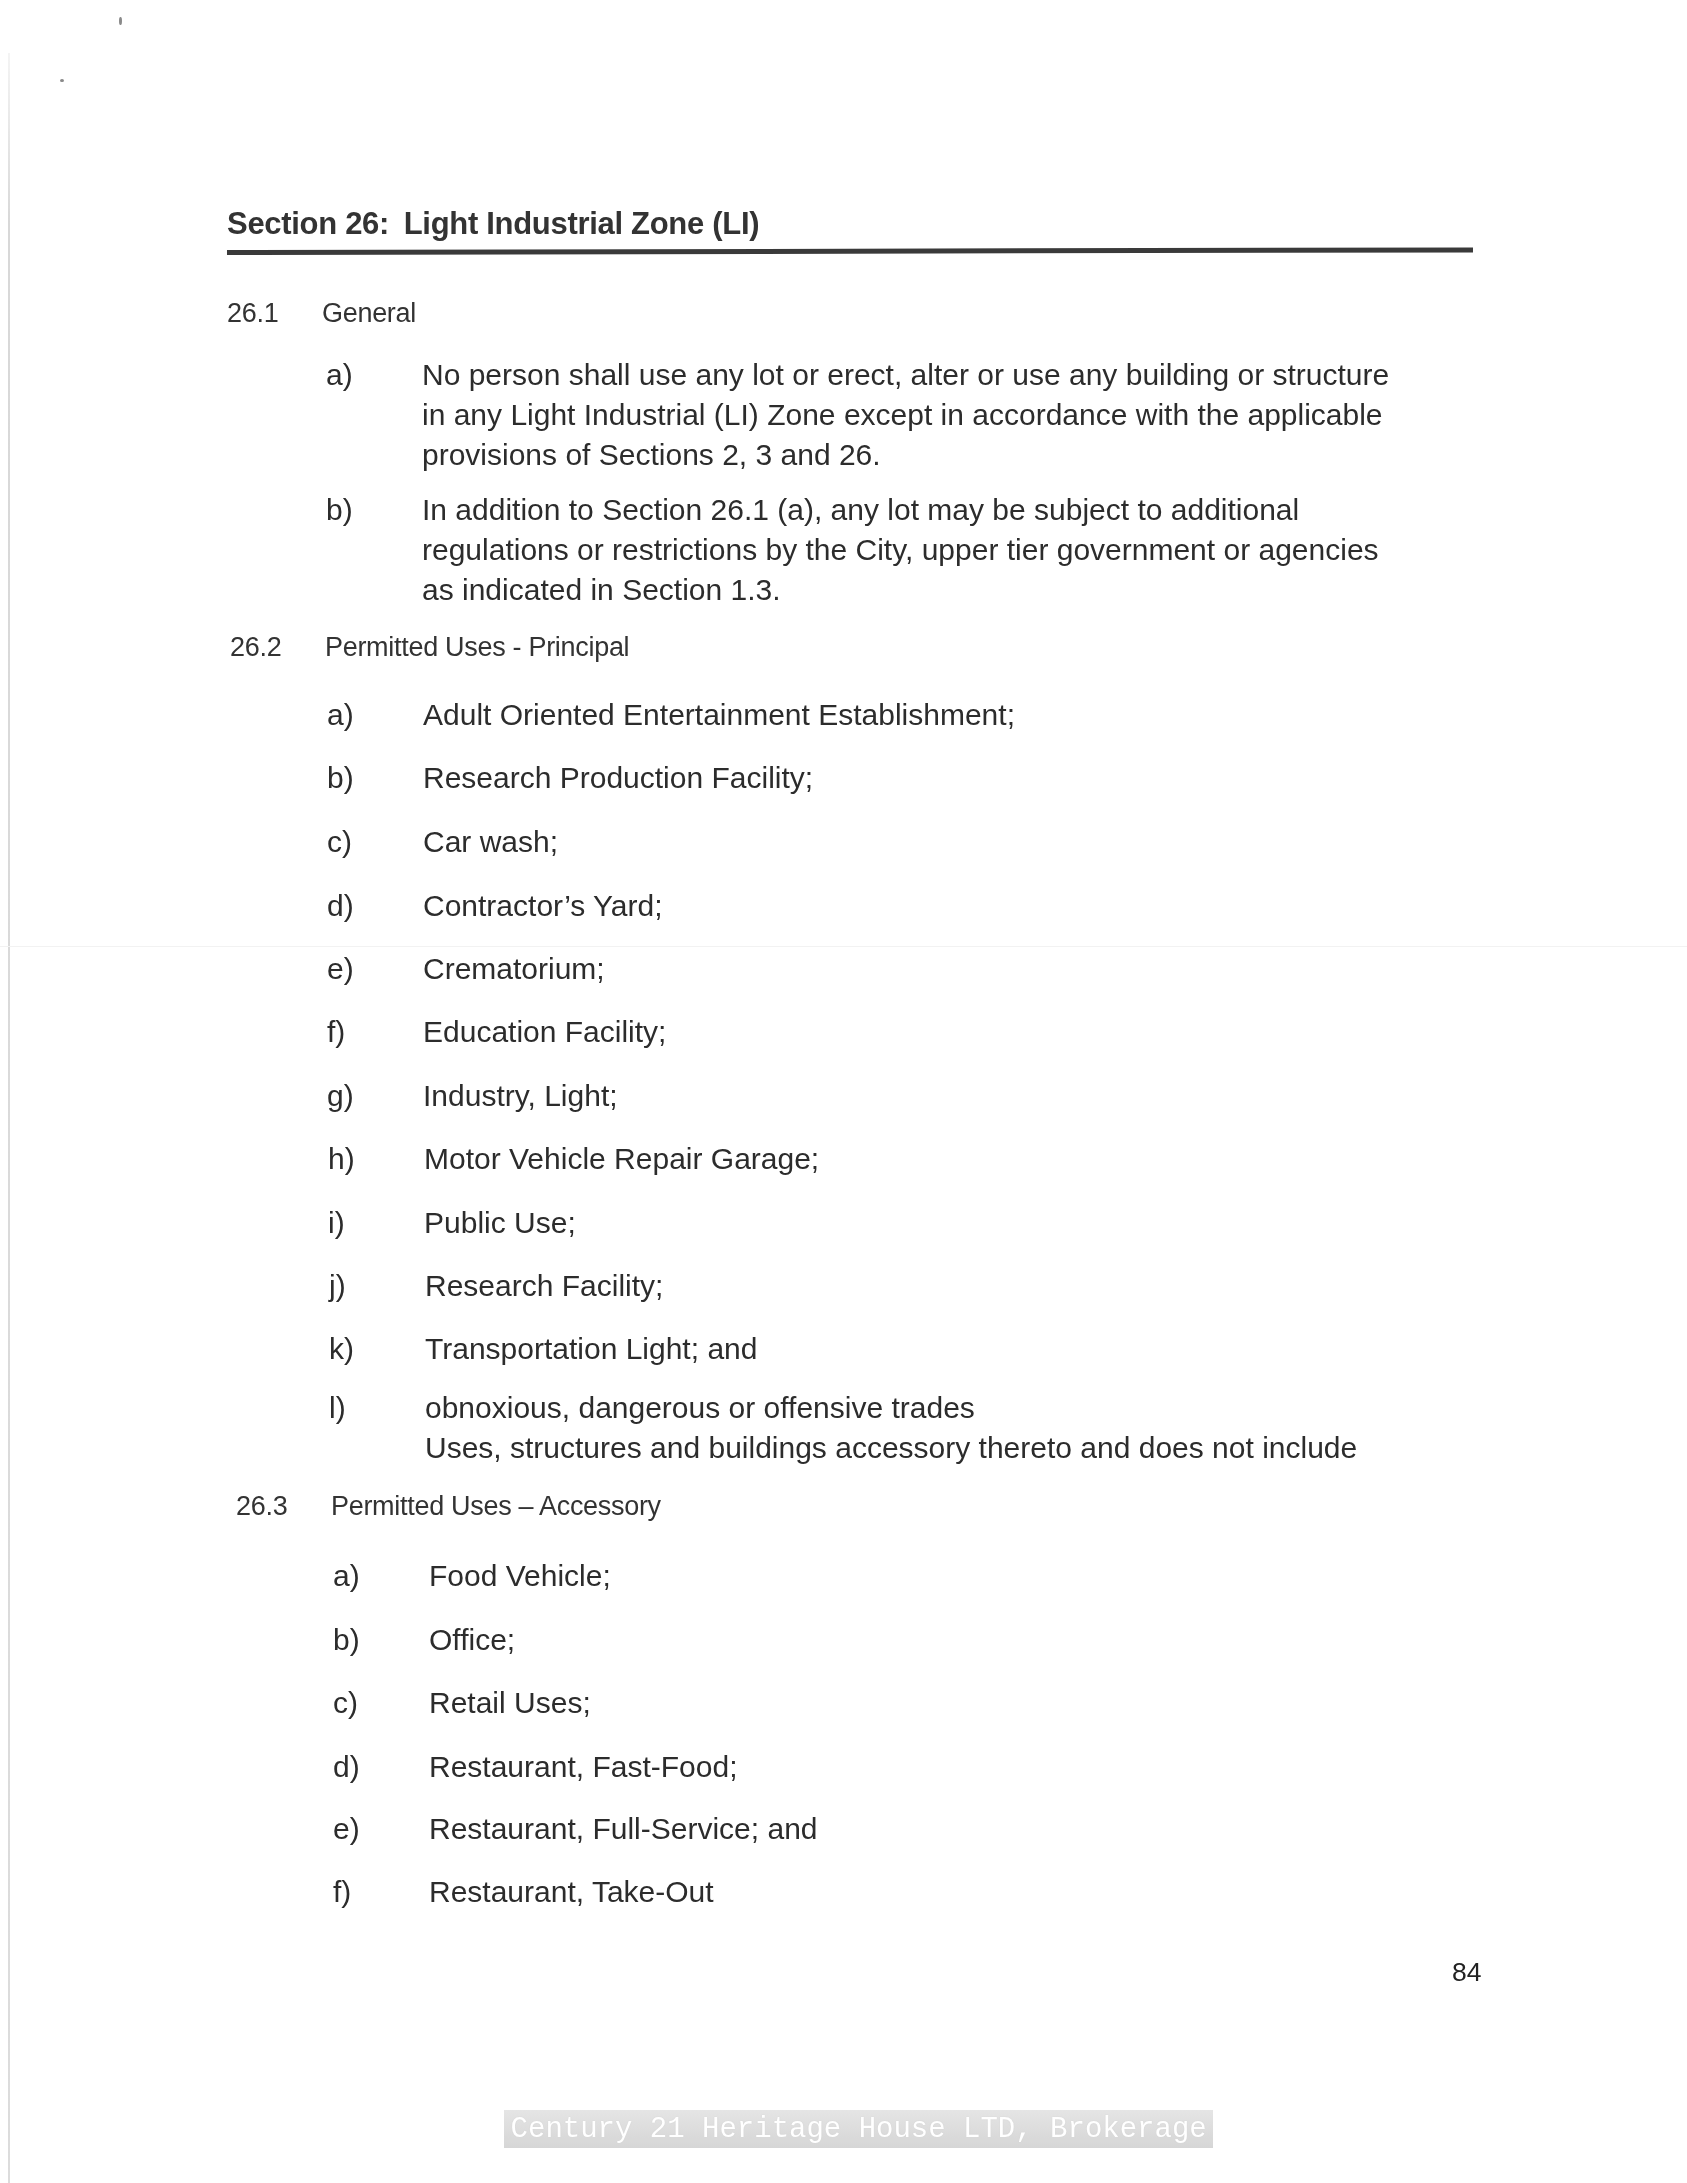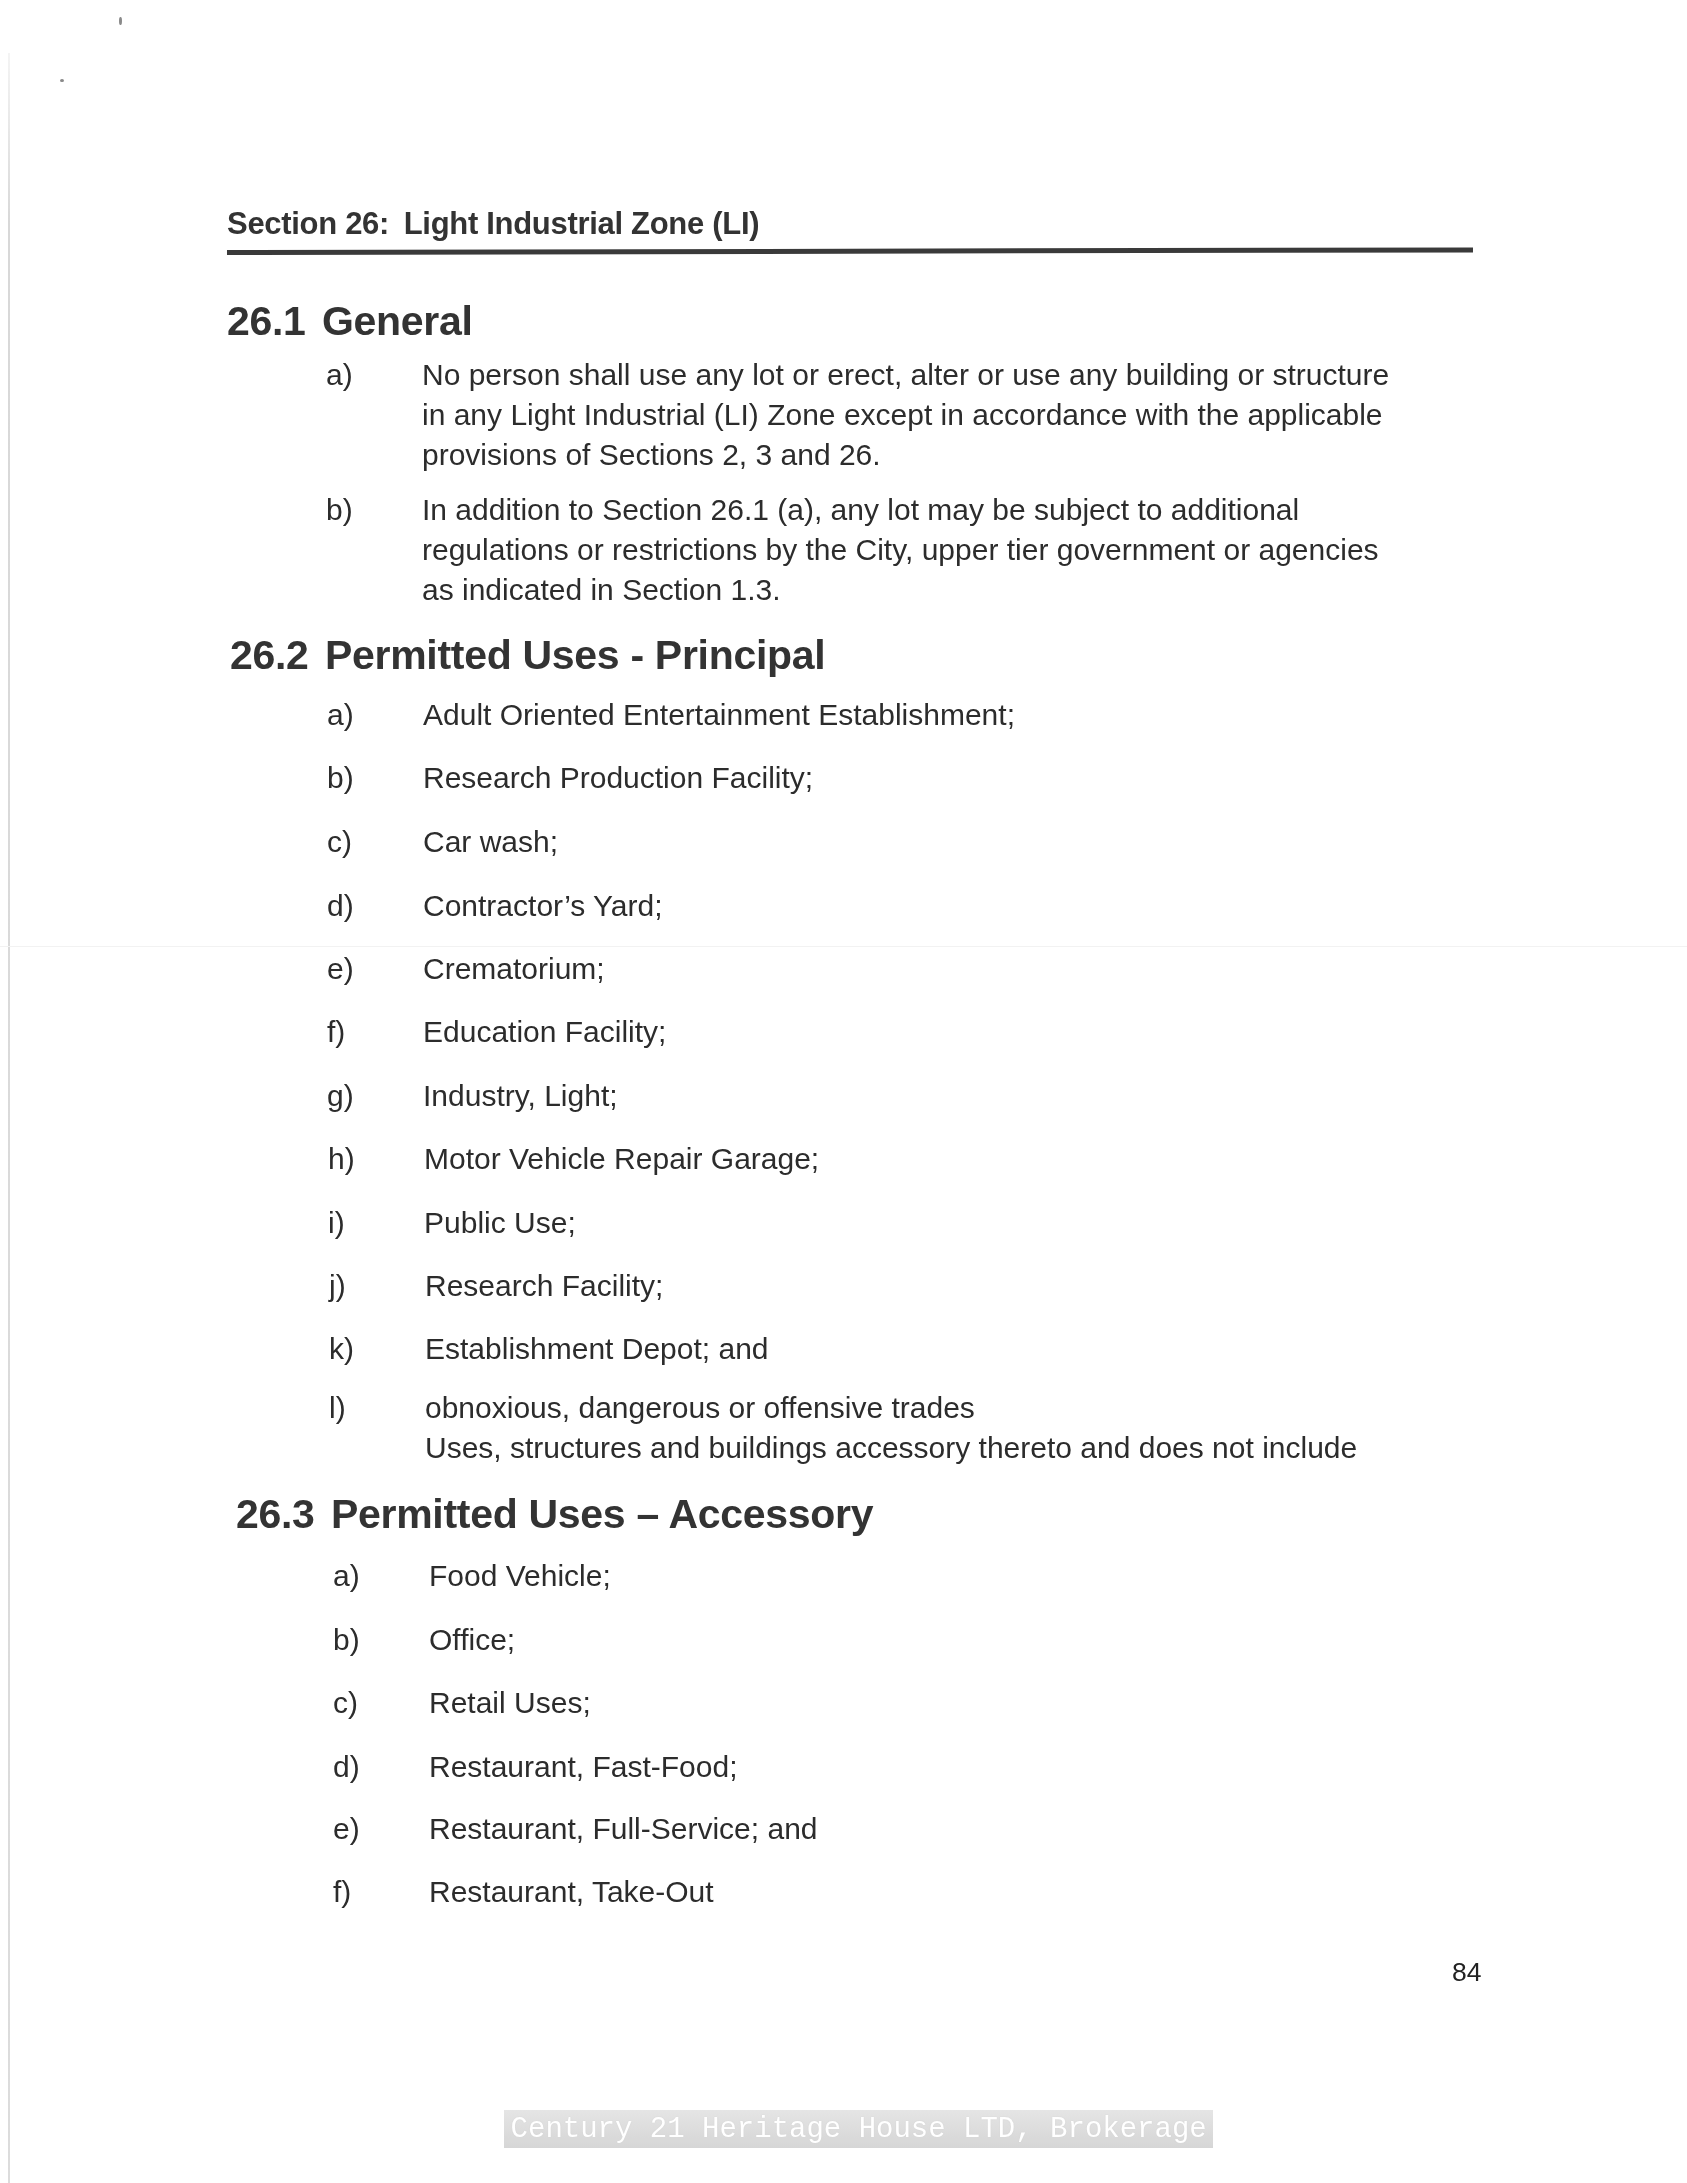--- a/index.html
+++ b/index.html
@@ -54,22 +54,22 @@
     top: 250px;
     width: 1246px;
     height: 5.3px;
     background: #3a3a3a;
     transform: rotate(-0.12deg);
     transform-origin: left center;
   }
 
   .section-heading {
     position: absolute;
-    font-size: 41px;
-    font-weight: bold;
+    font-size: 27px;
+    font-weight: normal;
     color: #333333;
     white-space: nowrap;
     letter-spacing: -0.3px;
   }
   .section-heading .sec-num {
     display: inline-block;
     width: 95px;
   }
 
   .item {
@@ -187,21 +187,21 @@
 <div class="item" style="left:328px;top:1203px;">
   <span class="label">i)</span>
   <span class="text">Public Use;</span>
 </div>
 <div class="item" style="left:329px;top:1266px;">
   <span class="label">j)</span>
   <span class="text">Research Facility;</span>
 </div>
 <div class="item" style="left:329px;top:1329px;">
   <span class="label">k)</span>
-  <span class="text">Establishment Depot; and</span>
+  <span class="text">Transportation Light; and</span>
 </div>
 <div class="item" style="left:329px;top:1388px;">
   <span class="label">l)</span>
   <div class="text">
     <div>obnoxious, dangerous or offensive trades</div>
     <div>Uses, structures and buildings accessory thereto and does not include</div>
   </div>
 </div>
 
 <div class="section-heading" style="left:236px;top:1491px;">

